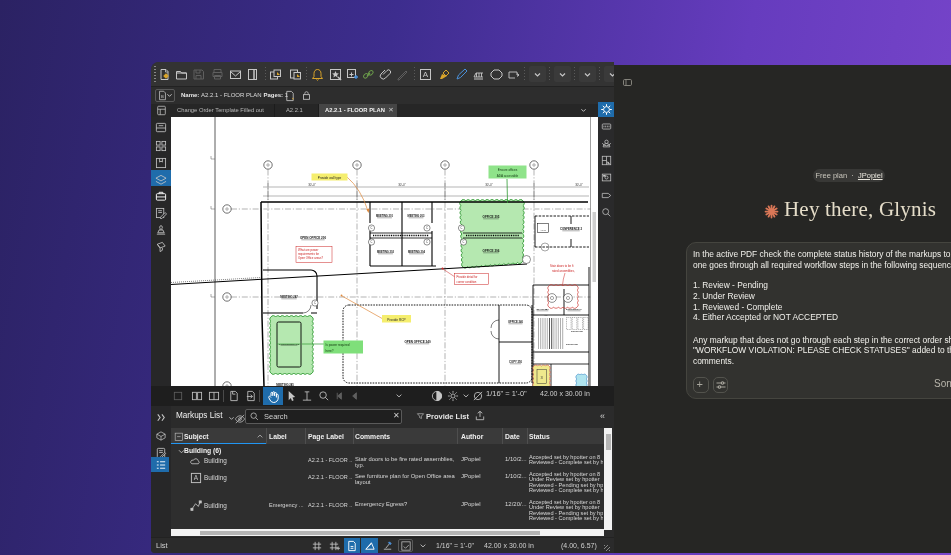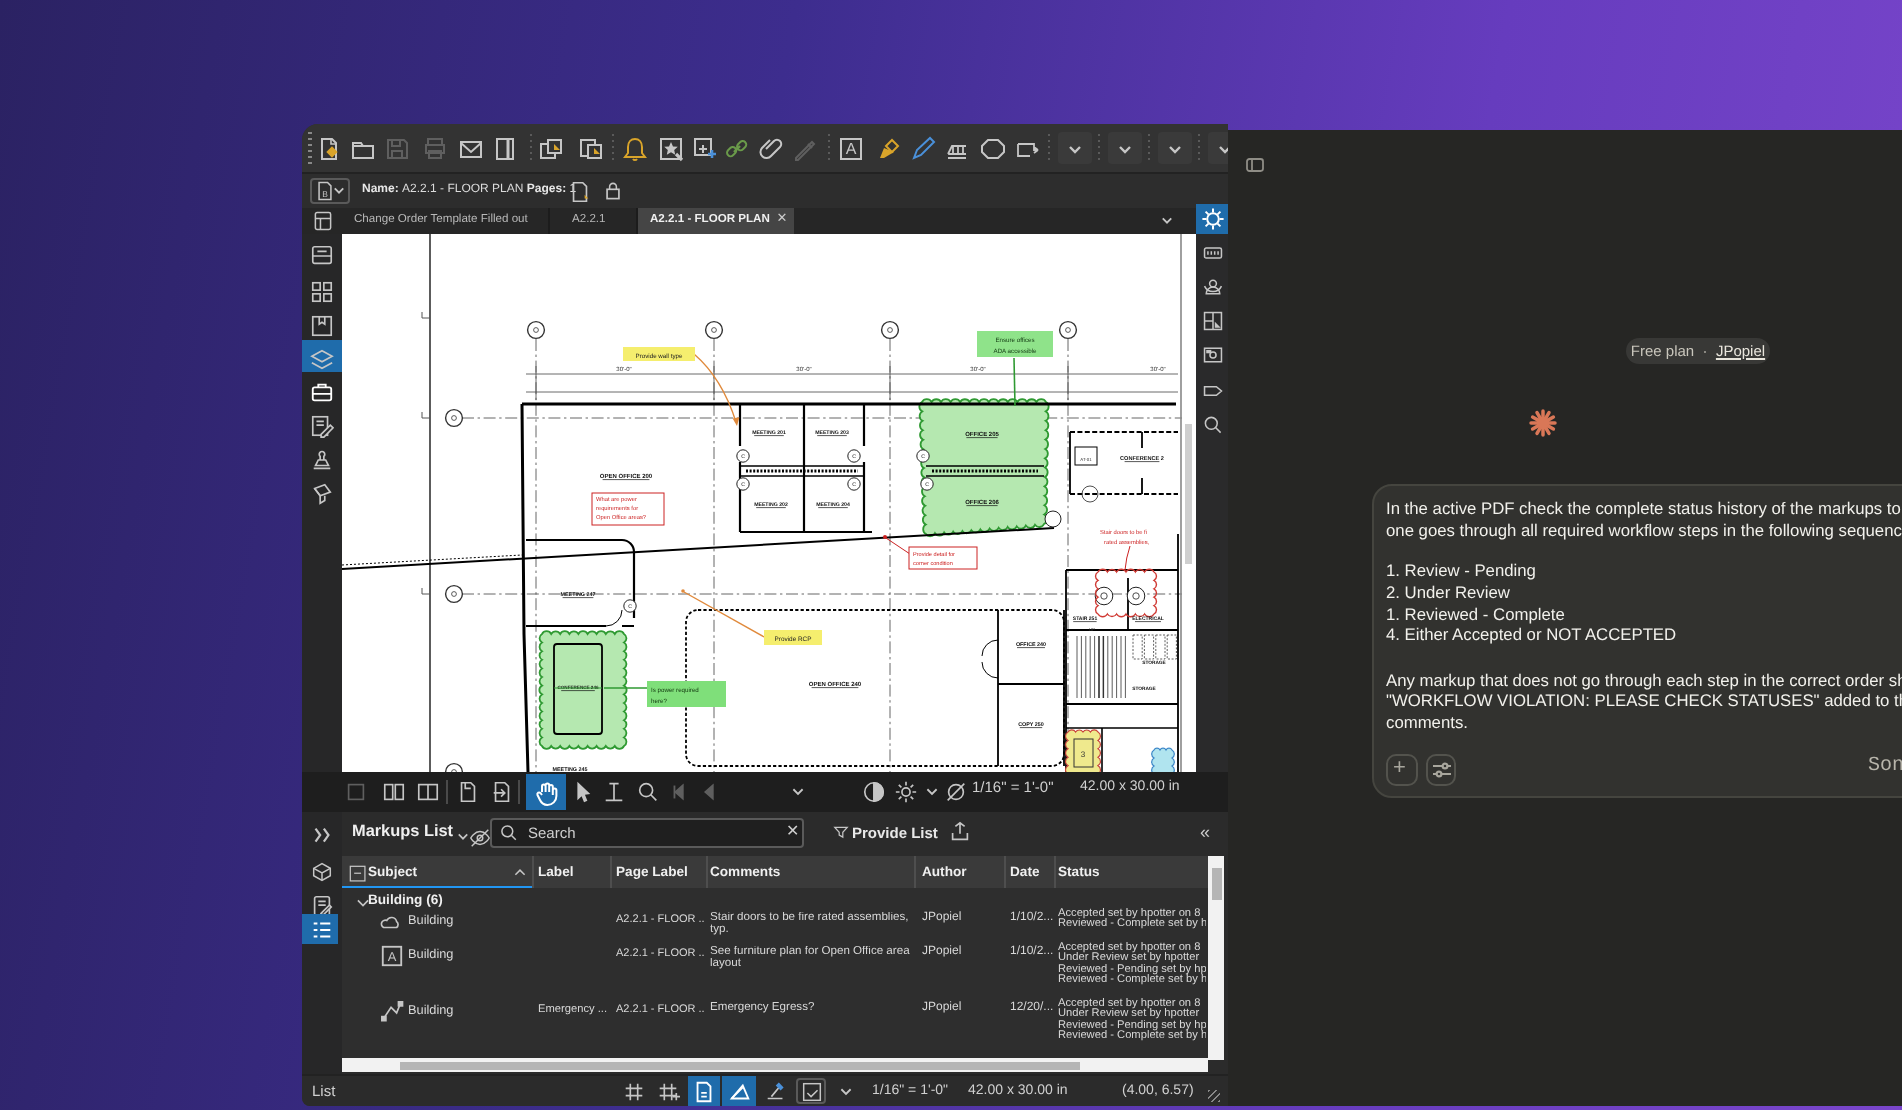--- a/index.html
+++ b/index.html
@@ -639,21 +639,21 @@
           </svg>
         </span>
         <span class="ic" style="left:0;top:51px;width:18px;height:15px;background:#1f6cab"></span>
         <span class="ic" style="left:4px;top:53px">
           <svg width="12" height="12" viewBox="0 0 13 13" fill="none" stroke="#c6c6c6" stroke-width="1">
             <path d="M2 3h2M2 6.5h2M2 10h2M5.5 3H11M5.5 6.5H11M5.5 10H11" stroke="#fff" sw="1.1"></path>
           </svg>
         </span>
       </div>
       <div class="mkbody">
-        <span class="ic" style="left:5px;top:5px;font-size:8.2px;font-weight:bold;color:#f0f0f0">Markups List</span>
+        <span class="ic" style="left:5px;top:5px;font-size:8.2px;font-weight:normal;color:#f0f0f0">Markups List</span>
         <span class="ic" style="left:55px;top:7px">
           <svg width="11" height="11" viewBox="0 0 13 13" fill="none" stroke="#c6c6c6" stroke-width="1">
             <path d="M4 5l2.5 2.5L9 5" sw="1.1"></path>
           </svg>
         </span>
         <span class="ic" style="left:63px;top:7px">
           <svg width="12" height="12" viewBox="0 0 13 13" fill="none" stroke="#c6c6c6" stroke-width="0.8">
             <path d="M1.5 6.5s2-3.5 5-3.5 5 3.5 5 3.5-2 3.5-5 3.5-5-3.5-5-3.5z" sw="0.8"></path>
             <circle cx="6.5" cy="6.5" r="1.5"></circle>
             <path d="M2 11 11 2" sw="0.9"></path>
@@ -836,33 +836,34 @@
           <rect x="10.6" y="1" width="2.8" height="11" rx="1.4" transform="rotate(180 12 12)"></rect>
           <rect x="10.6" y="1" width="2.8" height="11" rx="1.4" transform="rotate(210 12 12)"></rect>
           <rect x="10.6" y="1" width="2.8" height="11" rx="1.4" transform="rotate(240 12 12)"></rect>
           <rect x="10.6" y="1" width="2.8" height="11" rx="1.4" transform="rotate(270 12 12)"></rect>
           <rect x="10.6" y="1" width="2.8" height="11" rx="1.4" transform="rotate(300 12 12)"></rect>
           <rect x="10.6" y="1" width="2.8" height="11" rx="1.4" transform="rotate(330 12 12)"></rect>
           <circle cx="12" cy="12" r="5"></circle>
         </g>
       </svg>
     </span>
+    <span class="abs" style="left:170px;top:132px;font-family:'Liberation Serif',serif;font-size:21px;color:#e5ddc9;letter-spacing:0.2px">Hey there, Glynis</span>
     <div class="abs" style="left:72px;top:176.5px;width:280px;height:157.5px;background:#32322f;border:1px solid #45453f;border-radius:10px"></div>
     <span class="abs" style="left:79px;top:184px;font-size:8.4px;color:#f2f1ec;white-space:nowrap">In the active PDF check the complete status history of the markups to e</span>
     <span class="abs" style="left:79px;top:194.5px;font-size:8.4px;color:#f2f1ec;white-space:nowrap">one goes through all required workflow steps in the following sequence</span>
     <span class="abs" style="left:79px;top:215px;font-size:8.4px;color:#f2f1ec;white-space:nowrap">1. Review - Pending</span>
     <span class="abs" style="left:79px;top:225.8px;font-size:8.4px;color:#f2f1ec;white-space:nowrap">2. Under Review</span>
     <span class="abs" style="left:79px;top:236.6px;font-size:8.4px;color:#f2f1ec;white-space:nowrap">1. Reviewed - Complete</span>
     <span class="abs" style="left:79px;top:247.4px;font-size:8.4px;color:#f2f1ec;white-space:nowrap">4. Either Accepted or NOT ACCEPTED</span>
     <span class="abs" style="left:79px;top:269.5px;font-size:8.4px;color:#f2f1ec;white-space:nowrap">Any markup that does not go through each step in the correct order sho</span>
     <span class="abs" style="left:79px;top:280px;font-size:8.4px;color:#f2f1ec;white-space:nowrap">"WORKFLOW VIOLATION: PLEASE CHECK STATUSES" added to the en</span>
     <span class="abs" style="left:79px;top:290.8px;font-size:8.4px;color:#f2f1ec;white-space:nowrap">comments.</span>
     <span class="abs" style="left:79px;top:312px;width:15.5px;height:15.5px;border:1px solid #53534d;border-radius:5px"></span>
     <span class="abs" style="left:82.5px;top:312.5px;font-size:11px;color:#a8a69d">+</span>
     <span class="abs" style="left:98.5px;top:312px;width:15.5px;height:15.5px;border:1px solid #53534d;border-radius:5px"></span>
     <span class="abs" style="left:101.5px;top:315px">
       <svg width="10" height="10" viewBox="0 0 10 10" stroke="#a8a69d" stroke-width="1.1" fill="none">
         <path d="M0.5 3h9M0.5 7h9"></path>
         <circle cx="6.5" cy="3" r="1.2" fill="#32322f"></circle>
         <circle cx="3.5" cy="7" r="1.2" fill="#32322f"></circle>
       </svg>
     </span>
-    <span class="abs" style="left:320px;top:313px;font-family:Liberation Mono, monospace;font-size:10px;color:#b8b5ab">Son</span>
+    <span class="abs" style="left:320px;top:313px;font-family:Liberation Sans, sans-serif;font-size:10px;color:#b8b5ab">Son</span>
   </div>
 </body></html>

